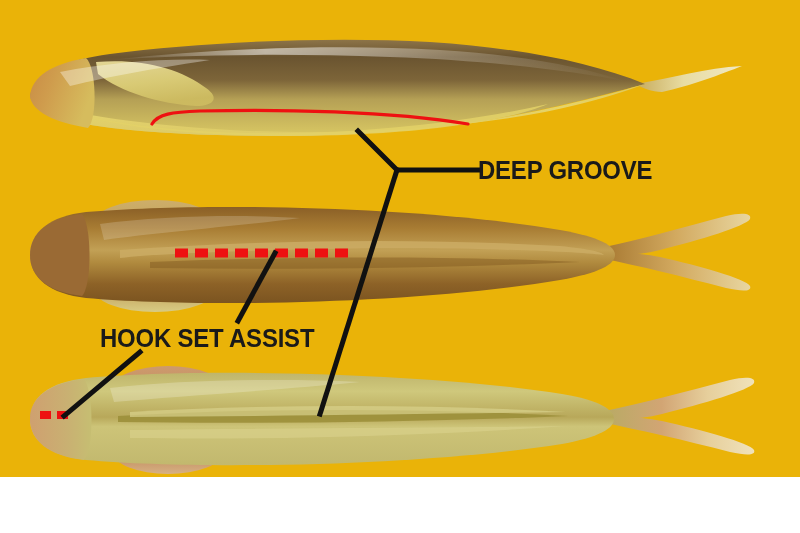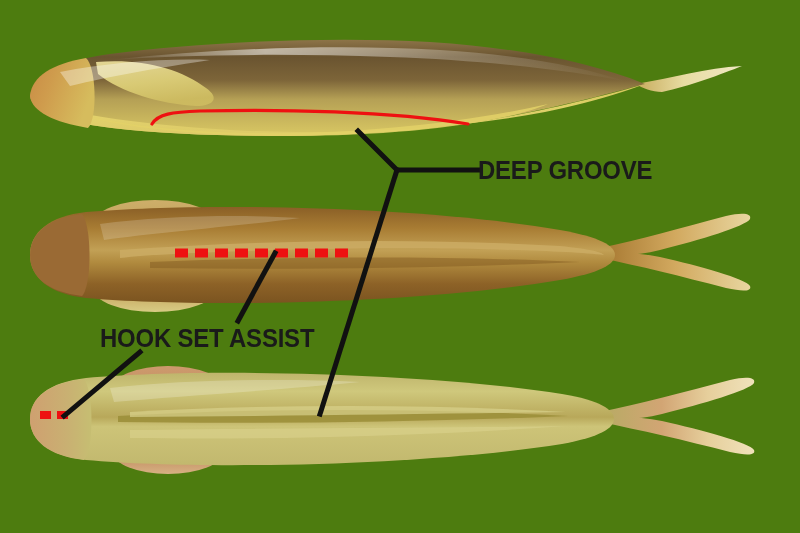--- a/index.html
+++ b/index.html
@@ -1,18 +1,18 @@
 <!DOCTYPE html>
 <html><head>
 <meta charset="utf-8">
 <style>
   html,body{margin:0;padding:0;background:#ffffff;}
   body{width:800px;height:533px;overflow:hidden;
        font-family:"Liberation Sans","DejaVu Sans",sans-serif;}
-  #stage{position:relative;width:800px;height:533px;background:#4d7c0f;text-align:center;}
+  #stage{position:relative;width:800px;height:477px;background:#eab308;text-align:center;}
   #stage svg{position:absolute;left:0;top:0;}
   .callout-text{
     position:absolute;
     font-family:"Liberation Sans","DejaVu Sans",sans-serif;
     font-weight:700;
     color:#1a1a1a;
     letter-spacing:-0.2px;
     white-space:nowrap;
     transform:scaleX(0.92);
     transform-origin:left center;

